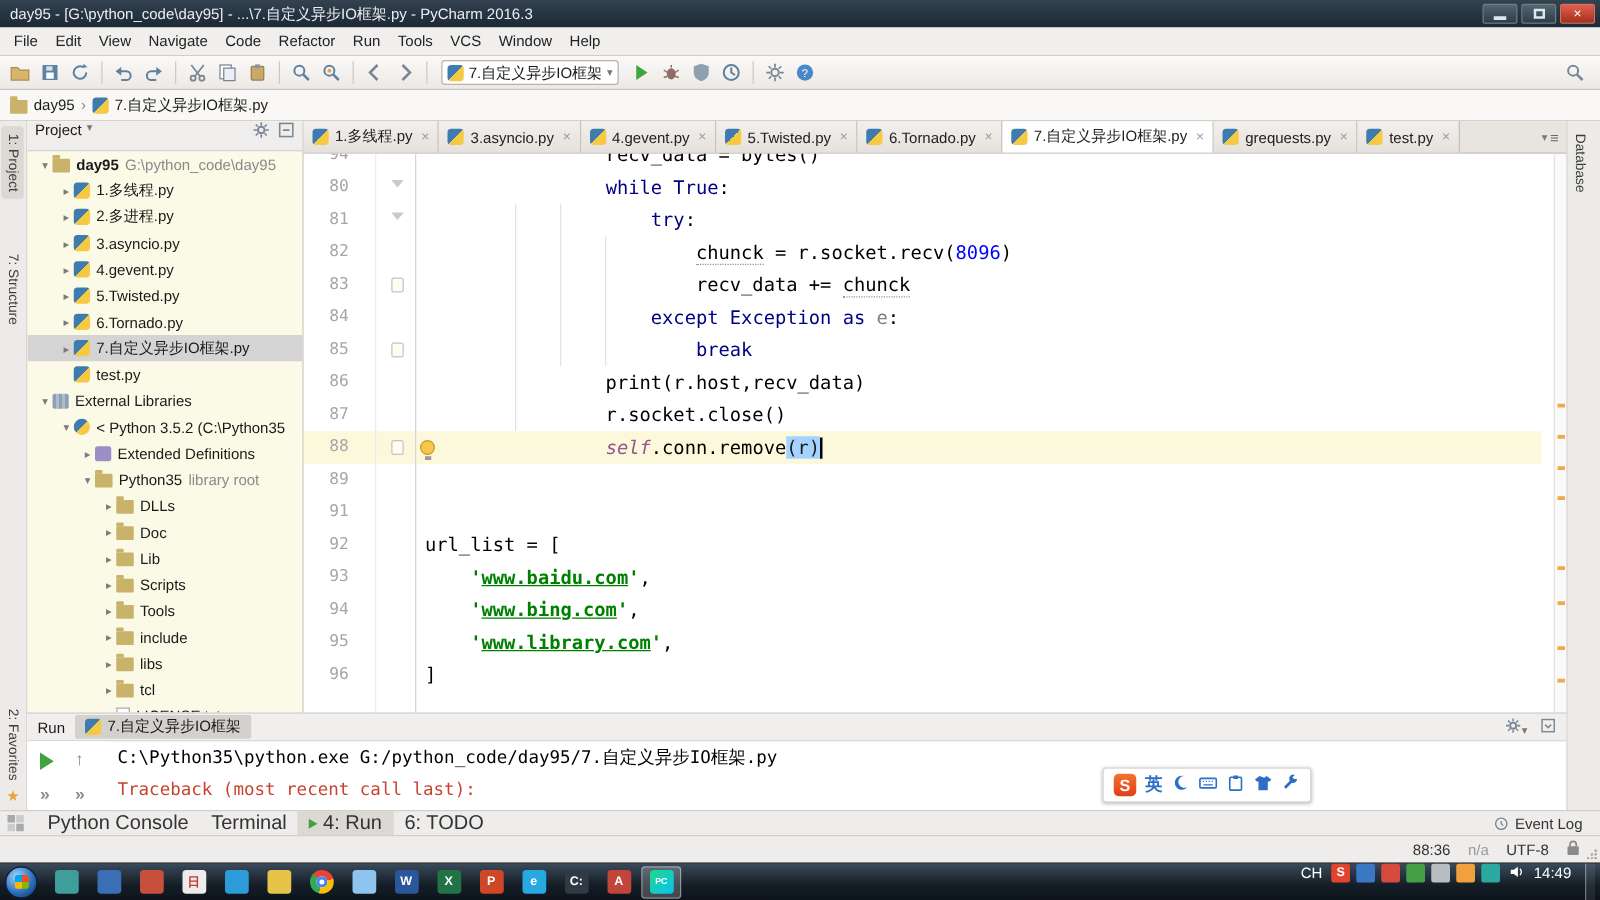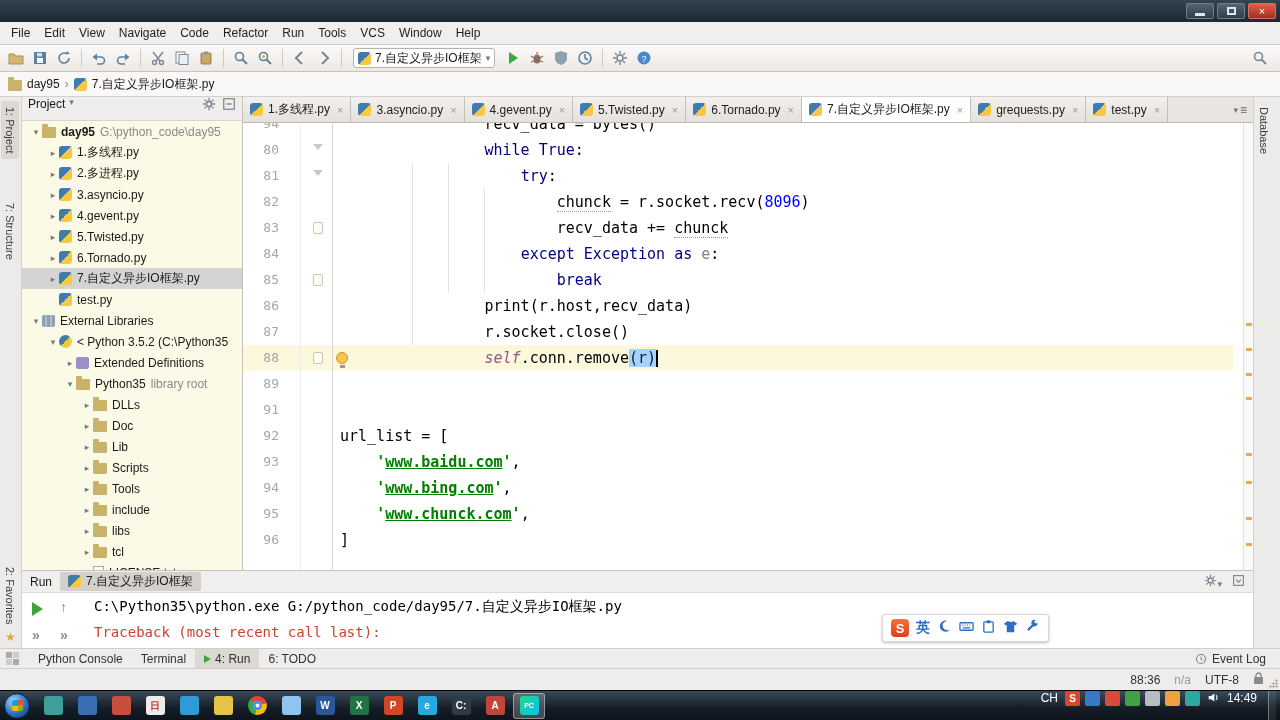--- a/index.html
+++ b/index.html
@@ -117,21 +117,21 @@
 #ime-lang{color:#2d6fc4;font-weight:bold;font-size:14px}
 #ime-bar svg{width:15px;height:15px}
 
 
 #twbar{position:absolute;left:0;top:648px;width:1280px;height:20px;background:#efedeb;border-top:1px solid #d3cec9;display:flex;align-items:center;padding:0 6px}
 .twgrid{width:13px;height:13px;margin-right:10px;background:
  linear-gradient(#aaa,#aaa) 0 0/6px 6px no-repeat,
  linear-gradient(#ccc,#ccc) 7px 0/6px 6px no-repeat,
  linear-gradient(#ccc,#ccc) 0 7px/6px 6px no-repeat,
  linear-gradient(#aaa,#aaa) 7px 7px/6px 6px no-repeat}
-.twitem{display:inline-flex;align-items:center;gap:4px;padding:0 9px;height:20px;line-height:20px;color:#333;font-size:12px}
+.twitem{display:inline-flex;align-items:center;gap:4px;padding:0 9px;height:20px;line-height:20px;color:#333;font-size:16px}
 .twitem.active{background:#dcd8d3}
 .twplay{width:0;height:0;border-left:7px solid #3fa33f;border-top:4px solid transparent;border-bottom:4px solid transparent}
 #eventlog{margin-left:auto;display:inline-flex;align-items:center;gap:5px;padding-right:8px;color:#333}
 #eventlog svg{width:12px;height:12px}
 
 
 #statusbar{position:absolute;left:0;top:668px;width:1280px;height:22px;background:#efedeb;border-top:1px solid #d3cec9}
 #status-right{position:absolute;right:16px;top:0;height:22px;display:flex;align-items:center;gap:14px;font-size:12px;color:#333}
 #status-right .dim{color:#999}
 #status-right svg{width:11px;height:13px}
@@ -156,20 +156,21 @@
 .ic-pycharm{background:linear-gradient(135deg,#21d789,#07c3f2);font-size:7px}
 #tray{margin-left:auto;display:flex;align-items:flex-start;gap:7px;padding-right:4px;color:#fff;font-size:12px}
 .tray-ic{width:15px;height:15px;border-radius:2px;display:flex;align-items:center;justify-content:center;color:#fff;font-size:10px;font-weight:bold}
 #tray svg{width:13px;height:13px}
 #show-desktop{width:8px;height:30px;border-left:1px solid rgba(255,255,255,.35);background:rgba(255,255,255,.08);margin-left:4px}
 </style>
 </head>
 <body>
 
 <div id="titlebar">
+  <span>day95 - [G:\python_code\day95] - ...\7.自定义异步IO框架.py - PyCharm 2016.3</span>
   <div id="winbtns">
     <div class="wbtn">
         <div class="g-min"></div>
       </div>
     <div class="wbtn">
         <div class="g-max"></div>
       </div>
     <div class="wbtn close">
         <span>×</span>
       </div>
@@ -529,21 +530,21 @@
       <div class="line"><span class="ln">84</span><span class="code"><span class="tk-p">                    </span><span class="tk-k">except</span><span class="tk-p"> </span><span class="tk-c">Exception</span><span class="tk-p"> </span><span class="tk-k">as</span><span class="tk-p"> </span><span class="tk-d">e</span><span class="tk-p">:</span></span></div>
       <div class="line"><span class="ln">85</span><span class="code"><span class="tk-p">                        </span><span class="tk-k">break</span></span></div>
       <div class="line"><span class="ln">86</span><span class="code"><span class="tk-p">                print(r.host,recv_data)</span></span></div>
       <div class="line"><span class="ln">87</span><span class="code"><span class="tk-p">                r.socket.close()</span></span></div>
       <div class="line cur"><span class="ln">88</span><span class="code"><span class="tk-p">                </span><span class="tk-se">self</span><span class="tk-p">.conn.remove</span><span class="tk-sel">(r)</span><span class="caret"></span></span></div>
       <div class="line"><span class="ln">89</span><span class="code"></span></div>
       <div class="line"><span class="ln">91</span><span class="code"></span></div>
       <div class="line"><span class="ln">92</span><span class="code"><span class="tk-p">url_list = [</span></span></div>
       <div class="line"><span class="ln">93</span><span class="code"><span class="tk-p">    </span><span class="tk-s">'</span><span class="tk-su">www.baidu.com</span><span class="tk-s">'</span><span class="tk-p">,</span></span></div>
       <div class="line"><span class="ln">94</span><span class="code"><span class="tk-p">    </span><span class="tk-s">'</span><span class="tk-su">www.bing.com</span><span class="tk-s">'</span><span class="tk-p">,</span></span></div>
-      <div class="line"><span class="ln">95</span><span class="code"><span class="tk-p">    </span><span class="tk-s">'</span><span class="tk-su">www.chunck.com</span><span class="tk-s">'</span><span class="tk-p">,</span></span></div>
+      <div class="line"><span class="ln">95</span><span class="code"><span class="tk-p">    </span><span class="tk-s">'</span><span class="tk-su">www.library.com</span><span class="tk-s">'</span><span class="tk-p">,</span></span></div>
       <div class="line"><span class="ln">96</span><span class="code"><span class="tk-p">]</span></span></div>
       <div class="gm gm-fold" style="top: 33px; left: 70px;"></div>
       <div class="gm gm-fold" style="top: 59px; left: 70px;"></div>
       <div class="gm gm-tag" style="top: 111px; left: 70px;"></div>
       <div class="gm gm-tag" style="top: 163px; left: 70px;"></div>
       <div class="gm gm-tag" style="top: 241px; left: 70px;"></div>
       <div class="gm gm-bulb" style="top: 241px; left: 93px;"></div>
     </div>
   <div id="gutter-sep2"></div>
   <div id="gutter-sep"></div>

